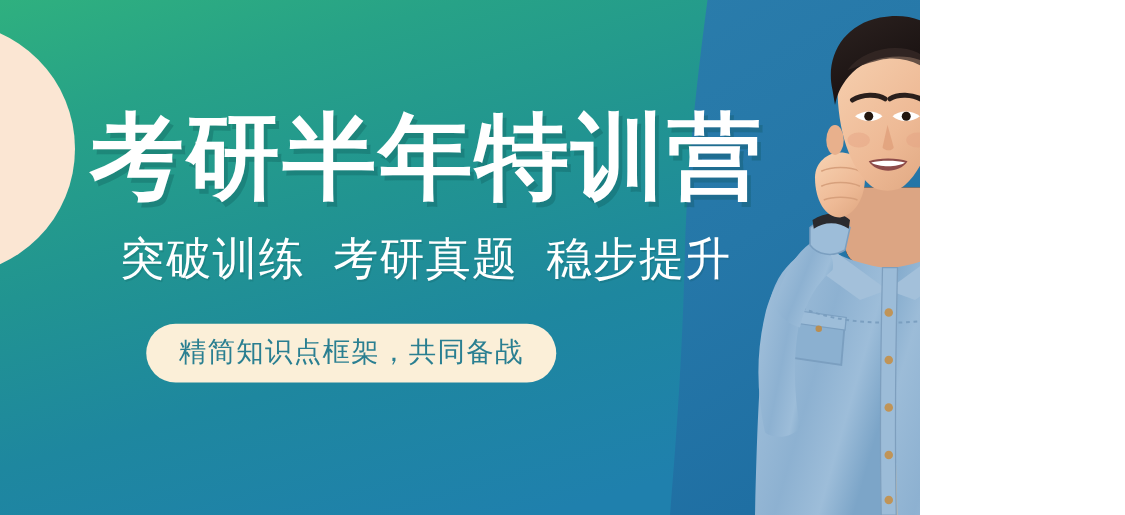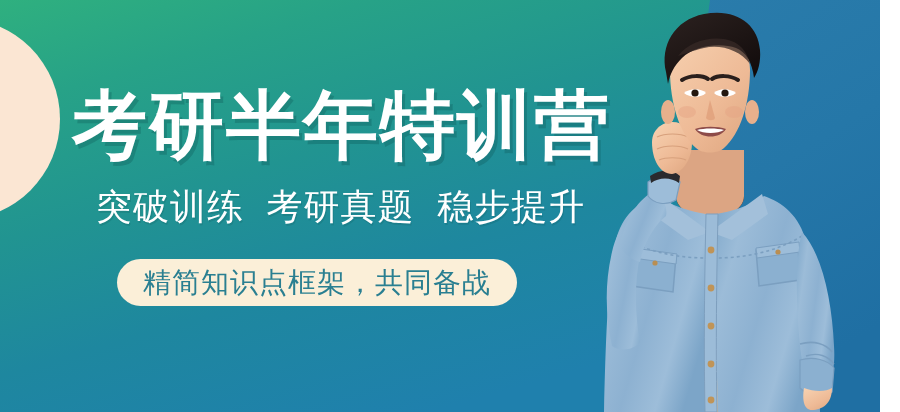--- a/index.html
+++ b/index.html
@@ -5,21 +5,21 @@
   html, body {
     margin: 0; padding: 0;
     background: #ffffff;
   }
   body {
     font-family: "Liberation Sans", "DejaVu Sans", sans-serif;
   }
 
   .banner {
     position: relative;
-    width: 880px;
+    width: 736px;
     height: 412px;
     overflow: hidden;
     background: #a21caf;
   }
 
   
   .bg-gradient {
     position: absolute;
     inset: 0;
     background:
@@ -100,21 +100,21 @@
     top: 259px;
     height: 47px;
     padding: 0 26px;
     display: flex;
     align-items: center;
     border-radius: 24px;
     background: #fbefd8;
     box-sizing: border-box;
   }
   .pill-label {
-    font-size: 28px;
+    font-size: 22px;
     line-height: 1;
     color: #2a7f91;
     letter-spacing: 1px;
     white-space: nowrap;
     font-family: "DejaVu Sans", "Liberation Sans", sans-serif;
   }
 
   
   .model {
     position: absolute;

